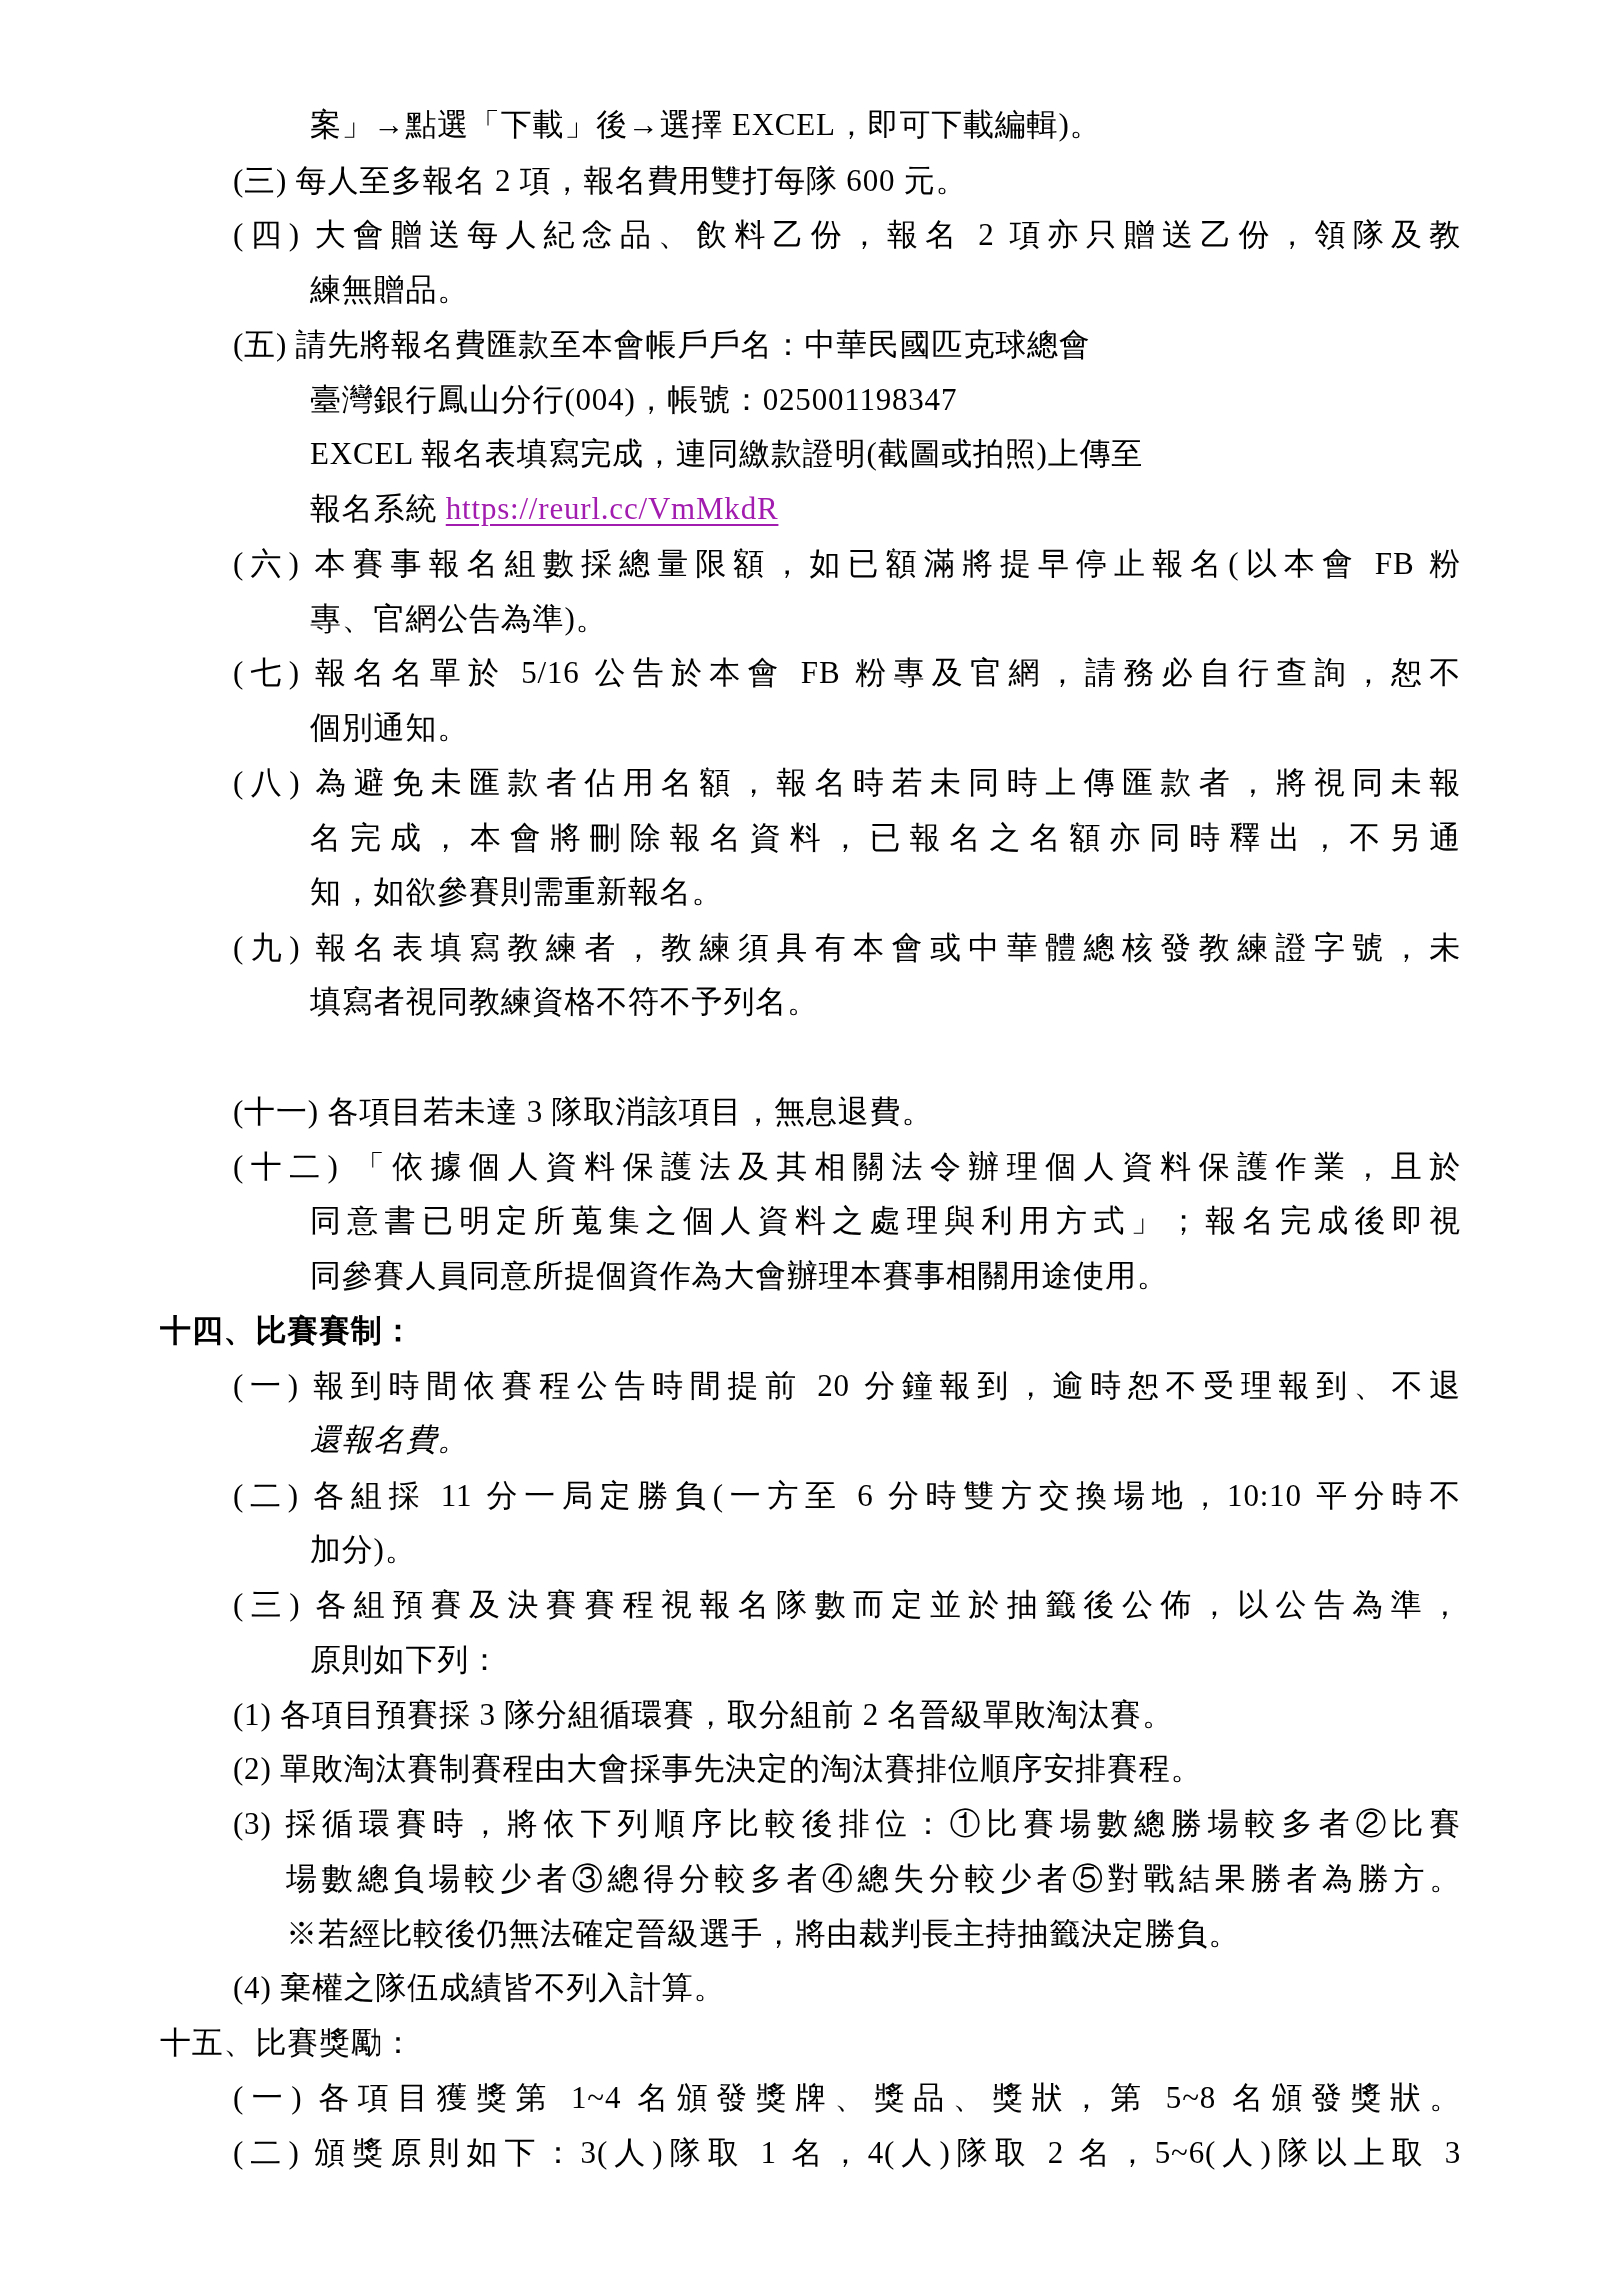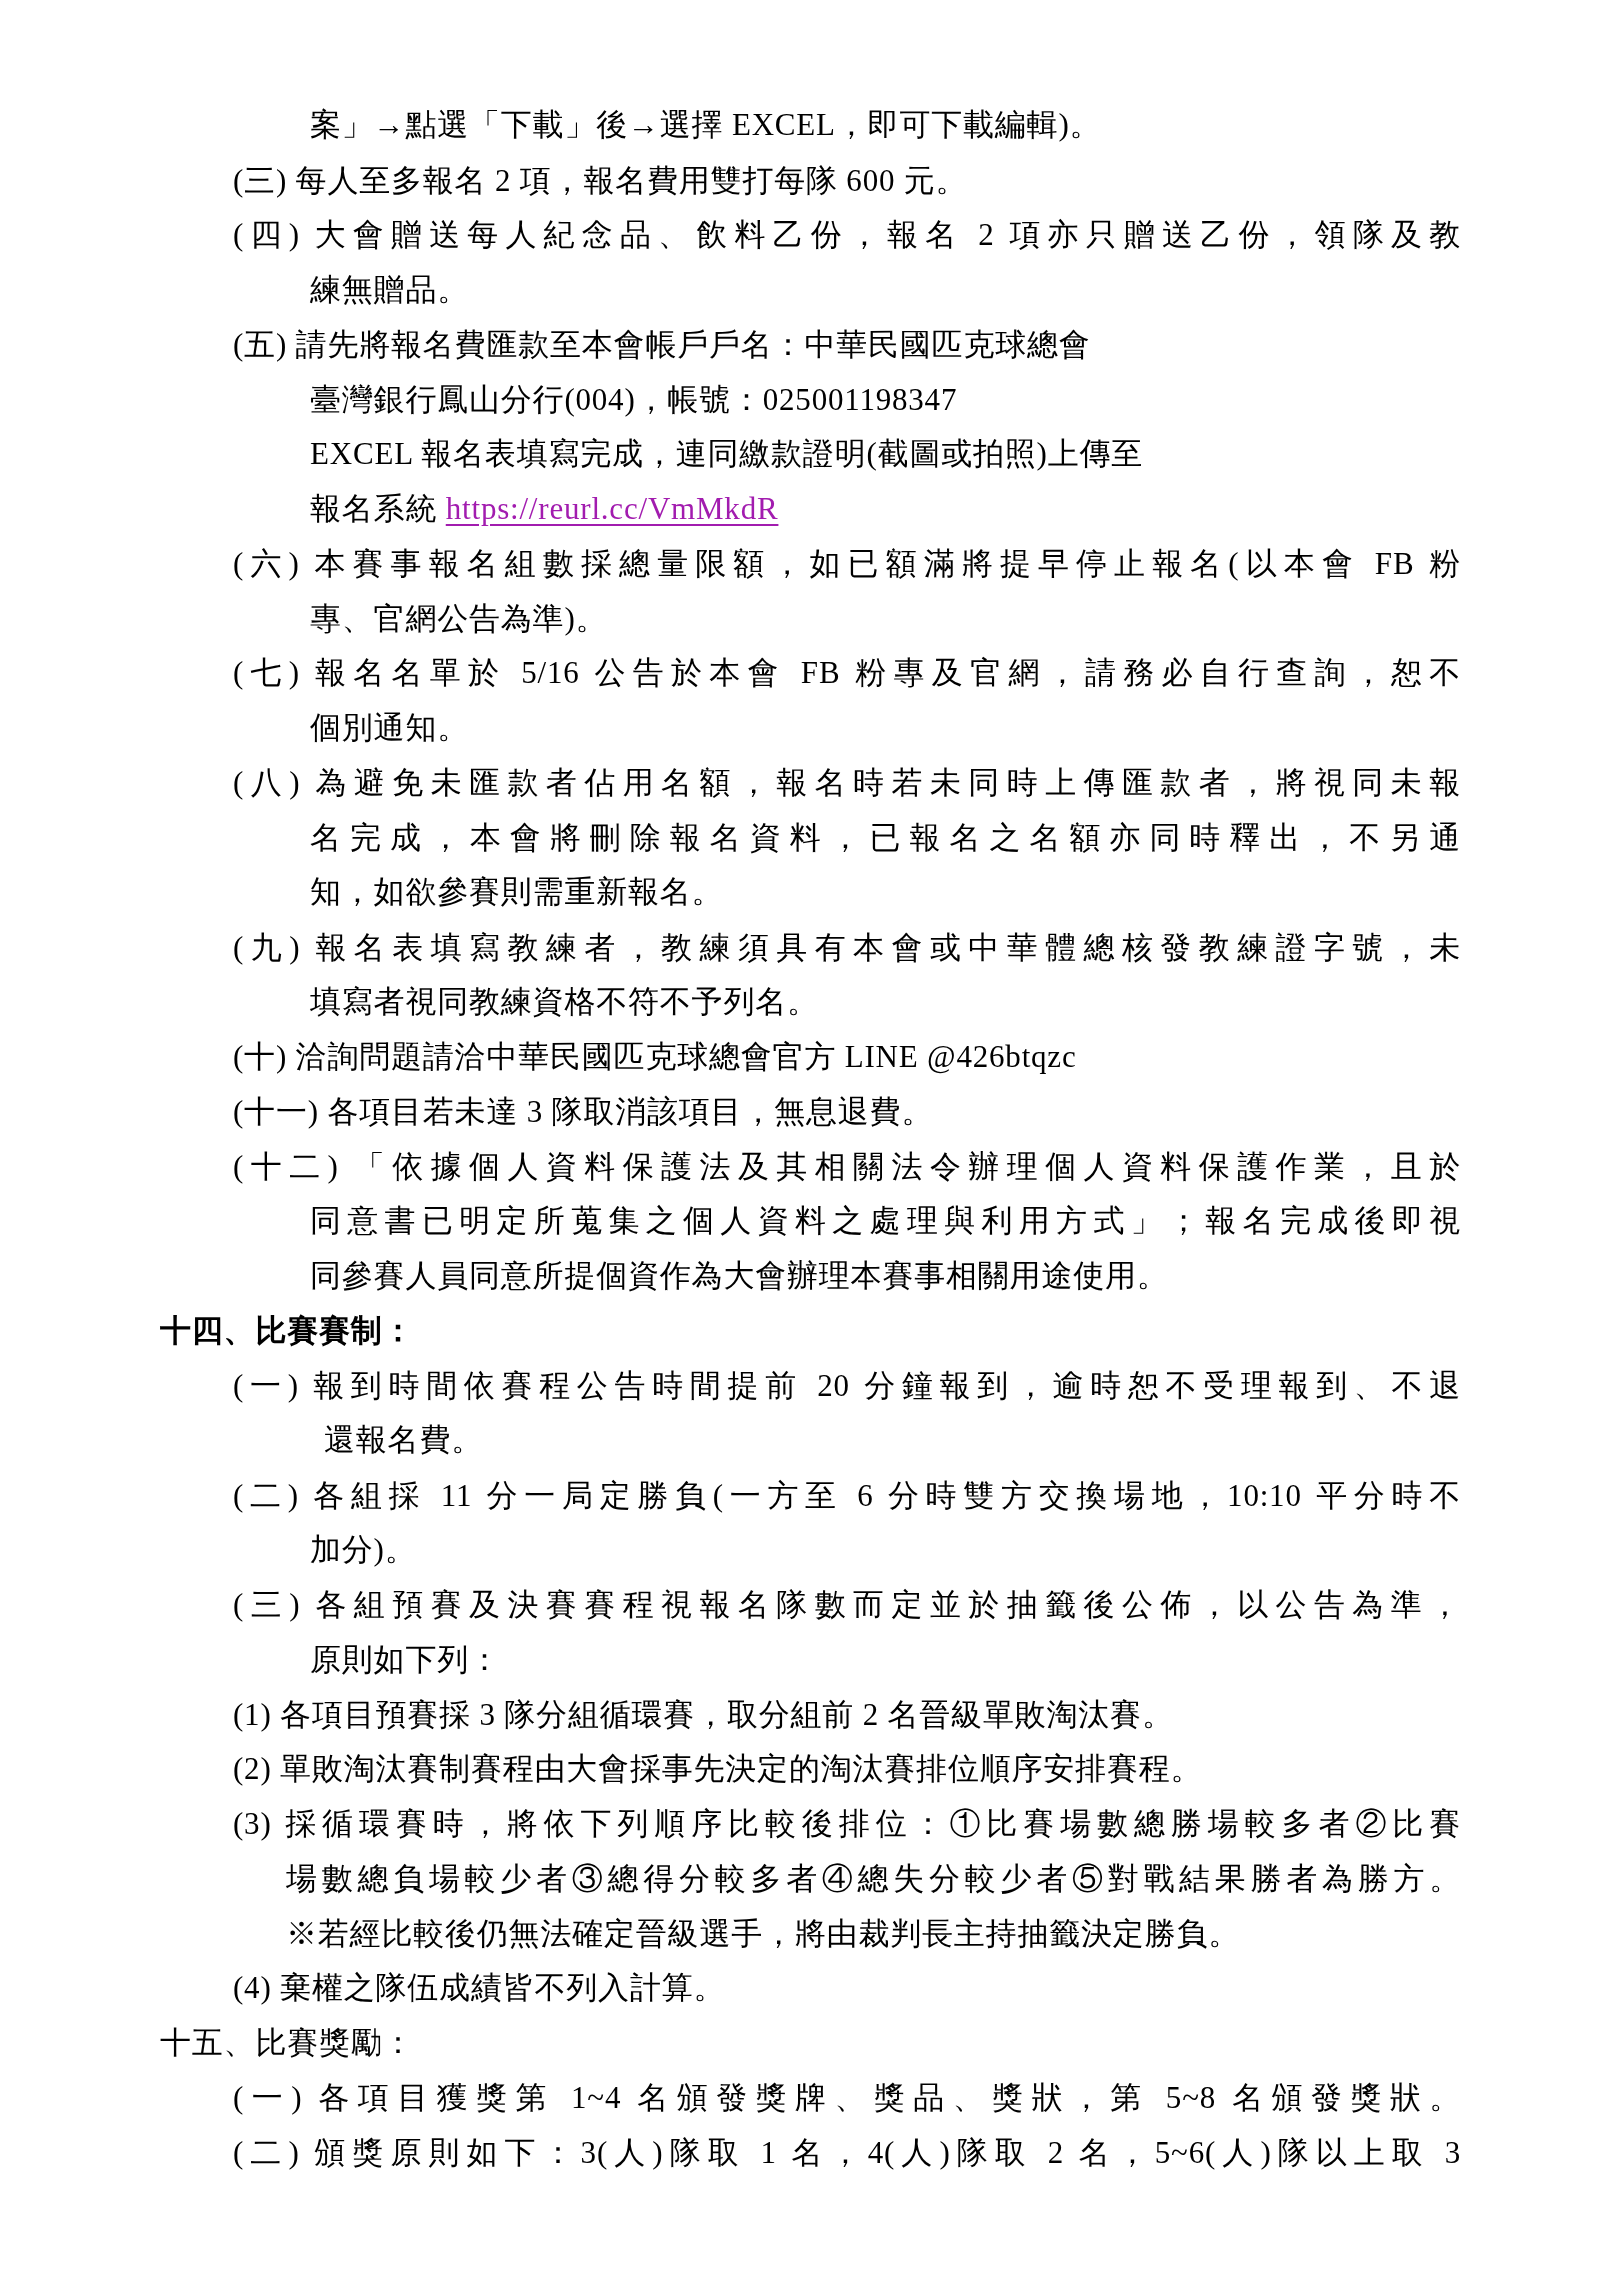--- a/index.html
+++ b/index.html
@@ -52,28 +52,27 @@
     <div class="line" style="left: 310px; top: 481px;"><span>報名系統 </span><a href="#" style="color: #a21caf;">https://reurl.cc/VmMkdR</a></div>
     <div class="line just" style="left: 233px; top: 536px; width: 1228px;"><span>(六) 本賽事報名組數採總量限額，如已額滿將提早停止報名(以本會 FB 粉</span></div>
     <div class="line" style="left: 310px; top: 591px;"><span>專、官網公告為準)。</span></div>
     <div class="line just" style="left: 233px; top: 645px; width: 1228px;"><span>(七) 報名名單於 5/16 公告於本會 FB 粉專及官網，請務必自行查詢，恕不</span></div>
     <div class="line" style="left: 310px; top: 700px;"><span>個別通知。</span></div>
     <div class="line just" style="left: 233px; top: 755px; width: 1228px;"><span>(八) 為避免未匯款者佔用名額，報名時若未同時上傳匯款者，將視同未報</span></div>
     <div class="line just" style="left: 310px; top: 810px; width: 1151px;"><span>名完成，本會將刪除報名資料，已報名之名額亦同時釋出，不另通</span></div>
     <div class="line" style="left: 310px; top: 864px;"><span>知，如欲參賽則需重新報名。</span></div>
     <div class="line just" style="left: 233px; top: 920px; width: 1228px;"><span>(九) 報名表填寫教練者，教練須具有本會或中華體總核發教練證字號，未</span></div>
     <div class="line" style="left: 310px; top: 974px;"><span>填寫者視同教練資格不符不予列名。</span></div>
-    <div class="line" style="left: 233px; top: 1029px;"><span>(十) 洽詢問題請洽中華民國匹克球總會官方 LINE @426btqzc</span></div>
     <div class="line" style="left: 233px; top: 1084px;"><span>(十一) 各項目若未達 3 隊取消該項目，無息退費。</span></div>
     <div class="line just" style="left: 233px; top: 1139px; width: 1228px;"><span>(十二) 「依據個人資料保護法及其相關法令辦理個人資料保護作業，且於</span></div>
     <div class="line just" style="left: 310px; top: 1193px; width: 1151px;"><span>同意書已明定所蒐集之個人資料之處理與利用方式」；報名完成後即視</span></div>
     <div class="line" style="left: 310px; top: 1248px;"><span>同參賽人員同意所提個資作為大會辦理本賽事相關用途使用。</span></div>
     <div class="line" style="left: 160px; top: 1303px; font-weight: bold;"><span>十四、比賽賽制：</span></div>
     <div class="line just" style="left: 233px; top: 1358px; width: 1228px;"><span>(一) 報到時間依賽程公告時間提前 20 分鐘報到，逾時恕不受理報到、不退</span></div>
-    <div class="line" style="left: 324px; top: 1412px;"><span>還報名費。</span></div>
+    <div class="line" style="left: 310px; top: 1412px; font-style: italic;"><span>還報名費。</span></div>
     <div class="line just" style="left: 233px; top: 1468px; width: 1228px;"><span>(二) 各組採 11 分一局定勝負(一方至 6 分時雙方交換場地，10:10 平分時不</span></div>
     <div class="line" style="left: 310px; top: 1522px;"><span>加分)。</span></div>
     <div class="line just" style="left: 233px; top: 1577px; width: 1228px;"><span>(三) 各組預賽及決賽賽程視報名隊數而定並於抽籤後公佈，以公告為準，</span></div>
     <div class="line" style="left: 310px; top: 1632px;"><span>原則如下列：</span></div>
     <div class="line" style="left: 233px; top: 1687px;"><span>(1) 各項目預賽採 3 隊分組循環賽，取分組前 2 名晉級單敗淘汰賽。</span></div>
     <div class="line" style="left: 233px; top: 1741px;"><span>(2) 單敗淘汰賽制賽程由大會採事先決定的淘汰賽排位順序安排賽程。</span></div>
     <div class="line just" style="left: 233px; top: 1796px; width: 1228px;"><span>(3) 採循環賽時，將依下列順序比較後排位：①比賽場數總勝場較多者②比賽</span></div>
     <div class="line just" style="left: 286px; top: 1851px; width: 1175px;"><span>場數總負場較少者③總得分較多者④總失分較少者⑤對戰結果勝者為勝方。</span></div>
     <div class="line" style="left: 286px; top: 1906px;"><span>※若經比較後仍無法確定晉級選手，將由裁判長主持抽籤決定勝負。</span></div>
     <div class="line" style="left: 233px; top: 1960px;"><span>(4) 棄權之隊伍成績皆不列入計算。</span></div>

